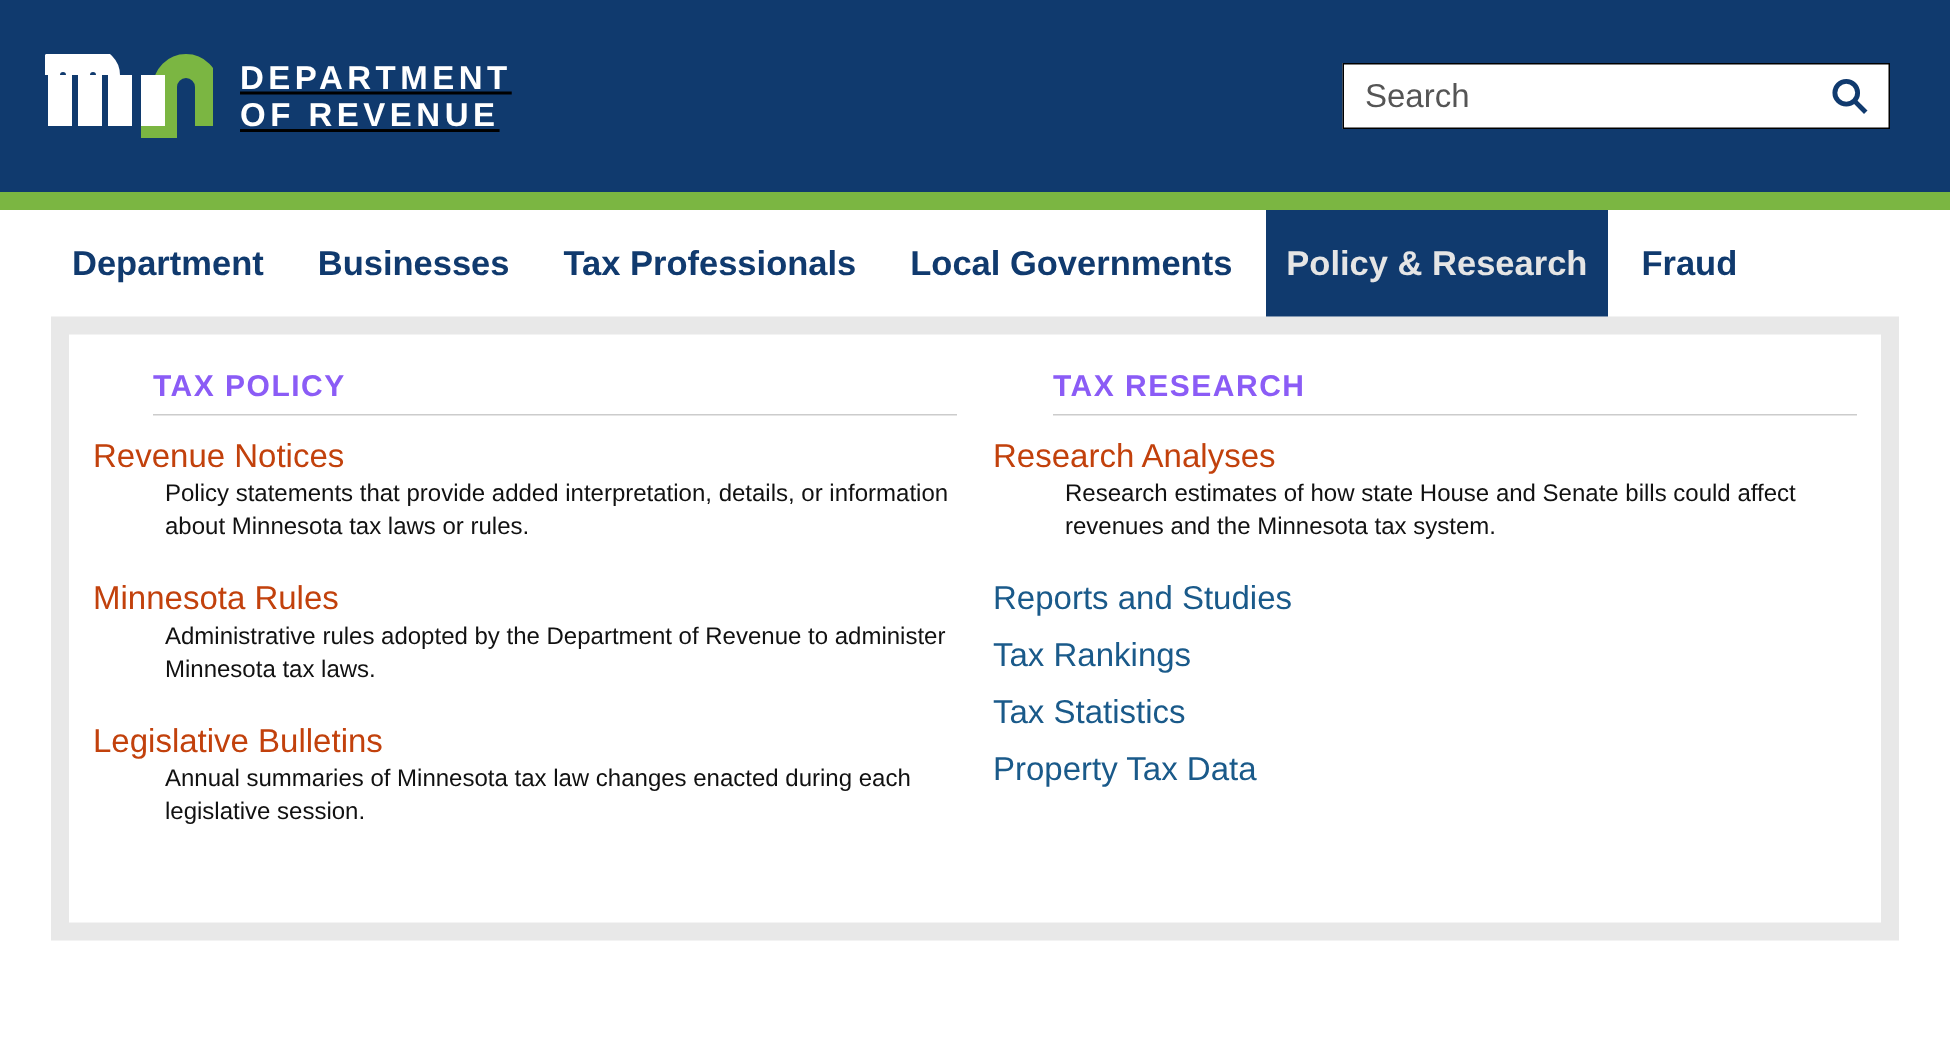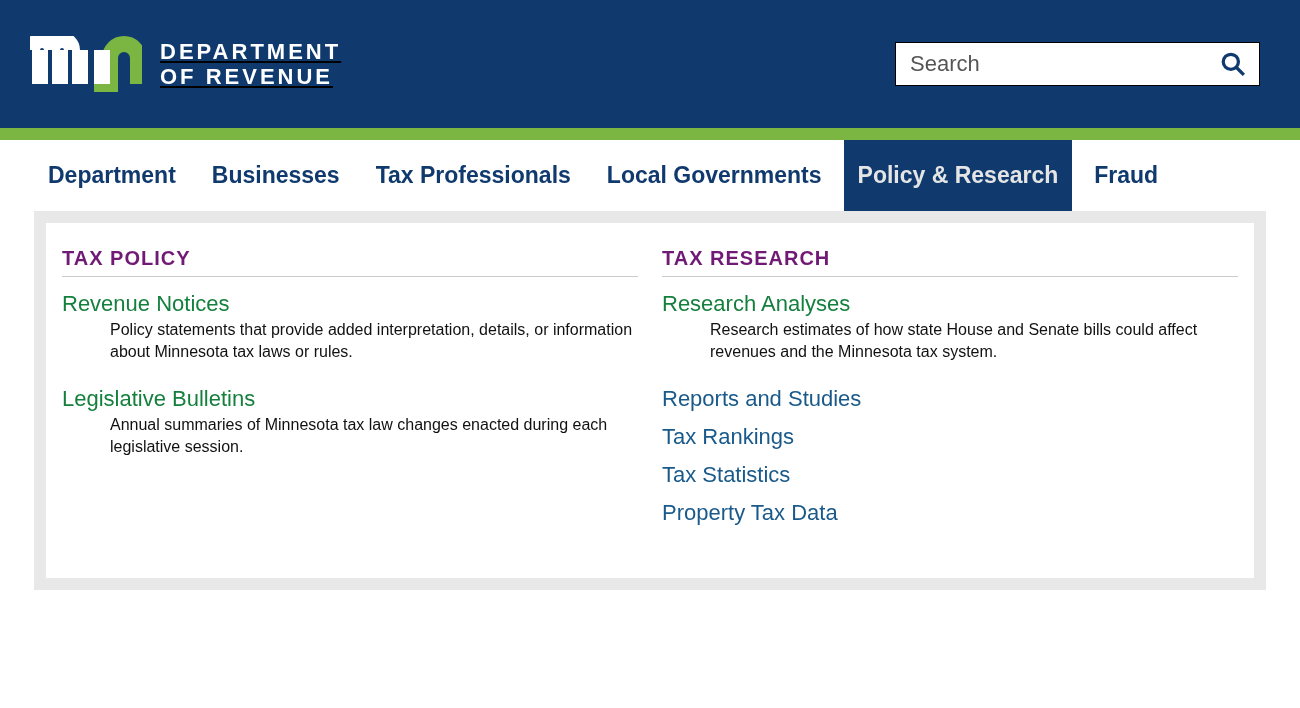--- a/index.html
+++ b/index.html
@@ -90,30 +90,31 @@
     gap: 24px;
   }
   .col {
     flex: 1;
     min-width: 0;
   }
   .col-heading {
     font-size: 20px;
     font-weight: 700;
     letter-spacing: 1px;
-    color: #701a75;
+    color: #8b5cf6;
     padding-bottom: 6px;
     border-bottom: 1px solid #ccc;
     margin-bottom: 14px;
+    margin-left: 40px;
   }
   .link-block {
     margin-bottom: 22px;
   }
   .link-title {
-    color: #15803d;
+    color: #c2410c;
     font-size: 22px;
     font-weight: 400;
     text-decoration: none;
     cursor: pointer;
     display: inline-block;
     margin-bottom: 2px;
   }
   .link-desc {
     color: #111;
     font-size: 16px;
@@ -172,20 +173,24 @@
 
 <section class="mega">
   <div class="col">
     <div class="col-heading">TAX POLICY</div>
 
     <div class="link-block">
       <a class="link-title">Revenue Notices</a>
       <div class="link-desc">Policy statements that provide added interpretation, details, or information about Minnesota tax laws or rules.</div>
     </div>
 
+    <div class="link-block">
+      <a class="link-title">Minnesota Rules</a>
+      <div class="link-desc">Administrative rules adopted by the Department of Revenue to administer Minnesota tax laws.</div>
+    </div>
 
     <div class="link-block">
       <a class="link-title">Legislative Bulletins</a>
       <div class="link-desc">Annual summaries of Minnesota tax law changes enacted during each legislative session.</div>
     </div>
   </div>
 
   <div class="col">
     <div class="col-heading">TAX RESEARCH</div>
 

